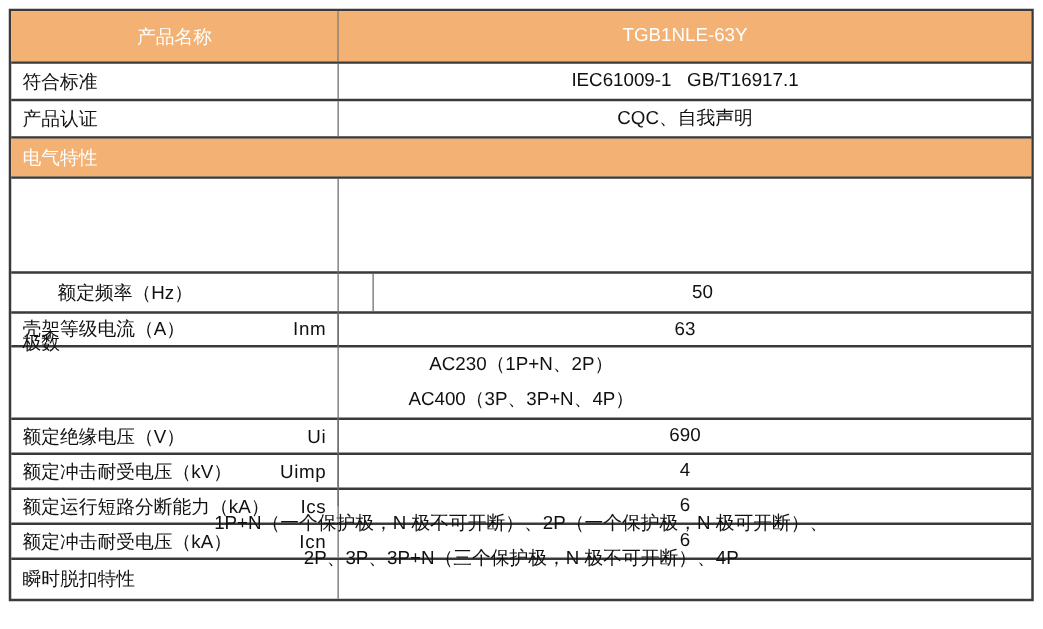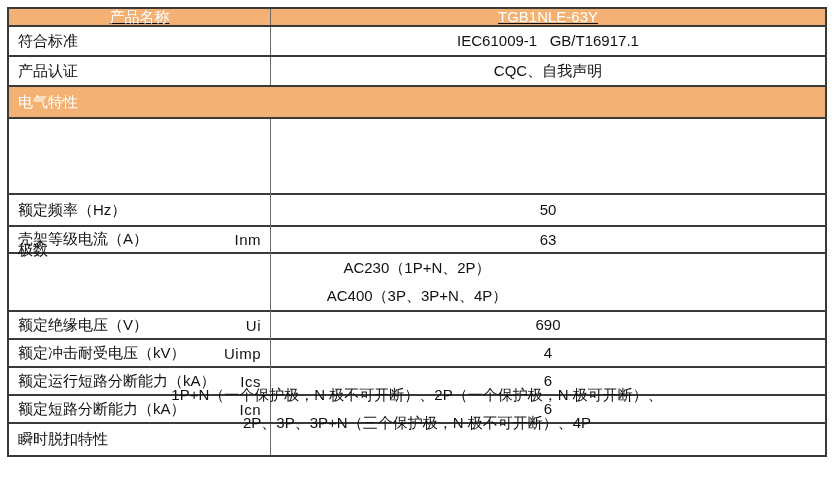--- a/index.html
+++ b/index.html
@@ -47,25 +47,25 @@
   }
   .orange { background: #F3B273; color: #ffffff; }
   .center-label { justify-content: center; }
   .section-cell {
     flex: 1 1 auto;
     display: flex;
     align-items: center;
     padding: 0 9px;
   }
   
-  .h-header  { height: 18px; text-decoration: underline; }
+  .h-header  { height: 42px; }
   .h-info    { height: 30px; }
   .h-section { height: 32px; }
   .h-poles   { height: 76px; flex-direction: column; }
-  .h-freq    { height: 32px; }
+  .h-freq    { height: 32px; padding-left: 28px; }
   .h-frame   { height: 27px; }
   .h-ie      { height: 31px; }
   .h-ue      { height: 58px; }
   .h-ui      { height: 28px; }
   .h-uimp    { height: 28px; }
   .h-ics     { height: 28px; }
   .h-icn     { height: 28px; }
   .h-trip    { height: 31px; }
 </style>
 </head>
@@ -170,21 +170,21 @@
       <span class="lbl">额定运行短路分断能力（kA）</span>
       <span class="sym">Ics</span>
     </div>
     <div class="vcell">
       <span>6</span>
     </div>
   </div>
 
   <div class="row h-icn">
     <div class="lcell">
-      <span class="lbl">额定短路分断能力（kA）</span>
+      <span class="lbl">额定冲击耐受电压（kA）</span>
       <span class="sym">Icn</span>
     </div>
     <div class="vcell">
       <span>6</span>
     </div>
   </div>
 
   <div class="row h-trip">
     <div class="lcell">
       <span class="lbl">瞬时脱扣特性</span>

